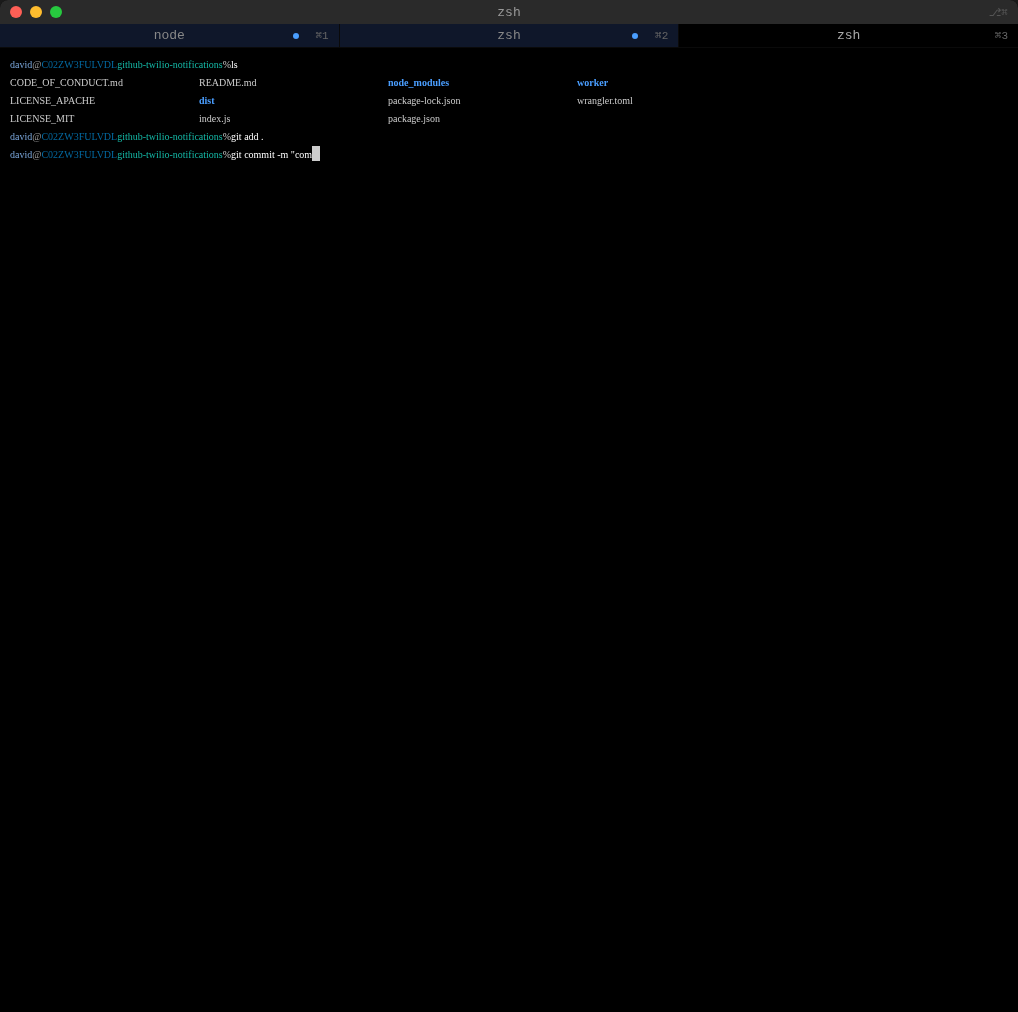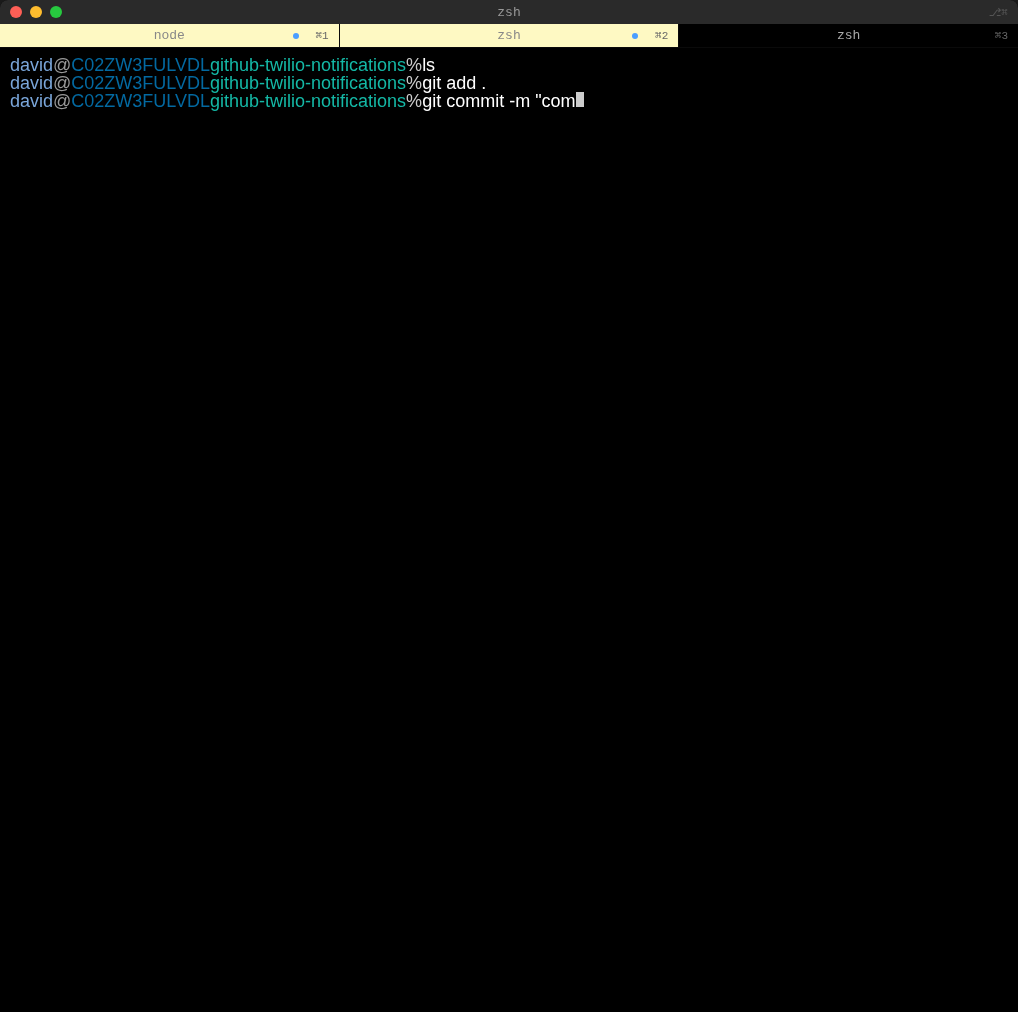--- a/index.html
+++ b/index.html
@@ -62,21 +62,21 @@
     
     .window-controls {
       position: absolute;
       right: 10px;
       color: #555;
       font-size: 11px;
     }
     
     .tabbar {
       height: 24px;
-      background: #fef9c3;
+      background: #0f172a;
       display: flex;
       border-bottom: 1px solid #0a0a0a;
     }
     
     .tab {
       flex: 1;
       display: flex;
       align-items: center;
       justify-content: center;
       position: relative;
@@ -109,22 +109,22 @@
       right: 10px;
       color: #666;
       font-size: 11px;
     }
     
     .terminal {
       flex: 1;
       background: #000;
       padding: 8px 10px;
       color: #ccc;
-      font-family: Liberation Sans, sans-serif;
-      font-size: 18px;
+      font-family: Liberation Serif, serif;
+      font-size: 10px;
       line-height: 18px;
       overflow: hidden;
     }
     
     .line {
       white-space: pre;
       display: flex;
     }
     
     .user { color: #7aa6da; }
@@ -188,18 +188,21 @@
     </div>
     <div class="tab active">
       <span>zsh</span>
       <span class="tab-shortcut">⌘3</span>
     </div>
   </div>
 
   <div class="terminal">
     <div id="terminal-lines">
         <div class="line"><span class="user">david</span><span class="at">@</span><span class="host">C02ZW3FULVDL</span> <span class="path">github-twilio-notifications</span> <span class="prompt">%</span> <span class="command">ls</span></div>
+        <div class="ls-output"><span class="ls-col c1 file">CODE_OF_CONDUCT.md</span><span class="ls-col c2 file">README.md</span><span class="ls-col c3 dir">node_modules</span><span class="ls-col c4 dir">worker</span></div>
+        <div class="ls-output"><span class="ls-col c1 file">LICENSE_APACHE</span><span class="ls-col c2 dir">dist</span><span class="ls-col c3 file">package-lock.json</span><span class="ls-col c4 file">wrangler.toml</span></div>
+        <div class="ls-output"><span class="ls-col c1 file">LICENSE_MIT</span><span class="ls-col c2 file">index.js</span><span class="ls-col c3 file">package.json</span><span class="ls-col c4 file"></span></div>
         <div class="line"><span class="user">david</span><span class="at">@</span><span class="host">C02ZW3FULVDL</span> <span class="path">github-twilio-notifications</span> <span class="prompt">%</span> <span class="command">git add .</span></div>
         <div class="line"><span class="user">david</span><span class="at">@</span><span class="host">C02ZW3FULVDL</span> <span class="path">github-twilio-notifications</span> <span class="prompt">%</span> <span class="command">git commit -m "com</span><span class="cursor"></span></div>
       </div>
   </div>
 
 </div>
 
 </body></html>

